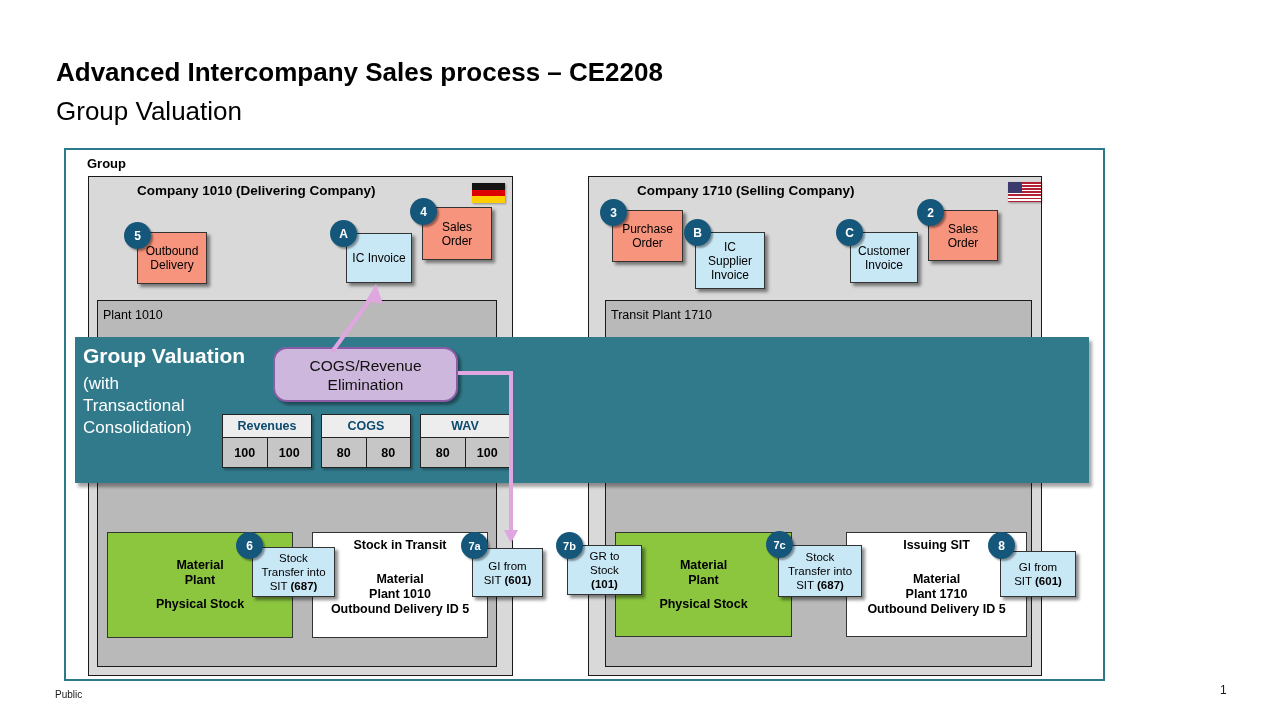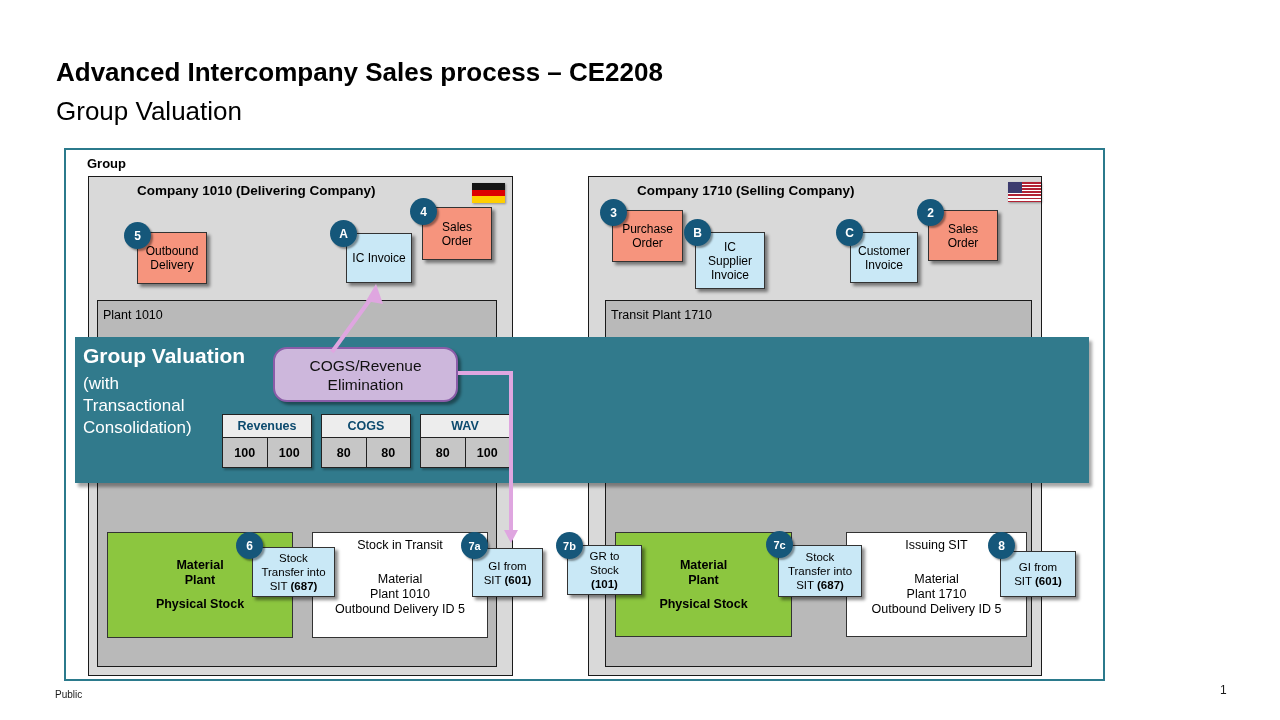--- a/index.html
+++ b/index.html
@@ -70,21 +70,21 @@
                  height:23px; line-height:23px; border-bottom:1px solid #222; color:#0c4a6e; }
   .vtable .vals { display:flex; height:29px; }
   .vtable .cell { flex:1; display:flex; align-items:center; justify-content:center;
                   font-weight:bold; font-size:12.5px; color:#000; }
   .vtable .cell + .cell { border-left:1px solid #222; }
 
   
   .bigbox { position:absolute; border:1px solid #333; z-index:3; text-align:center; color:#000; }
   .green { background:#8CC63F; display:flex; flex-direction:column; align-items:center; justify-content:center; gap:9px;
            font-weight:bold; font-size:12.5px; line-height:15px; }
-  .whitebox { background:#fff; font-weight:normal; font-size:12.5px; line-height:15px; }
+  .whitebox { background:#fff; font-weight:bold; font-size:12.5px; line-height:15px; }
   .g1 { left:107px; top:532px; width:186px; height:106px; }
   .g2 { left:615px; top:532px; width:177px; height:105px; }
   .w-sit     { left:312px; top:532px; width:176px; height:106px; }
   .w-issuing { left:846px; top:532px; width:181px; height:105px; }
   .whitebox .wh-hdr   { margin-top:5px; }
   .whitebox .wh-lines { margin-top:19px; }
 
   
   .action { position:absolute; background:#C9E8F6; border:1px solid #333; box-shadow:3px 3px 3px rgba(0,0,0,0.45);
             display:flex; flex-direction:column; align-items:center; justify-content:center;

